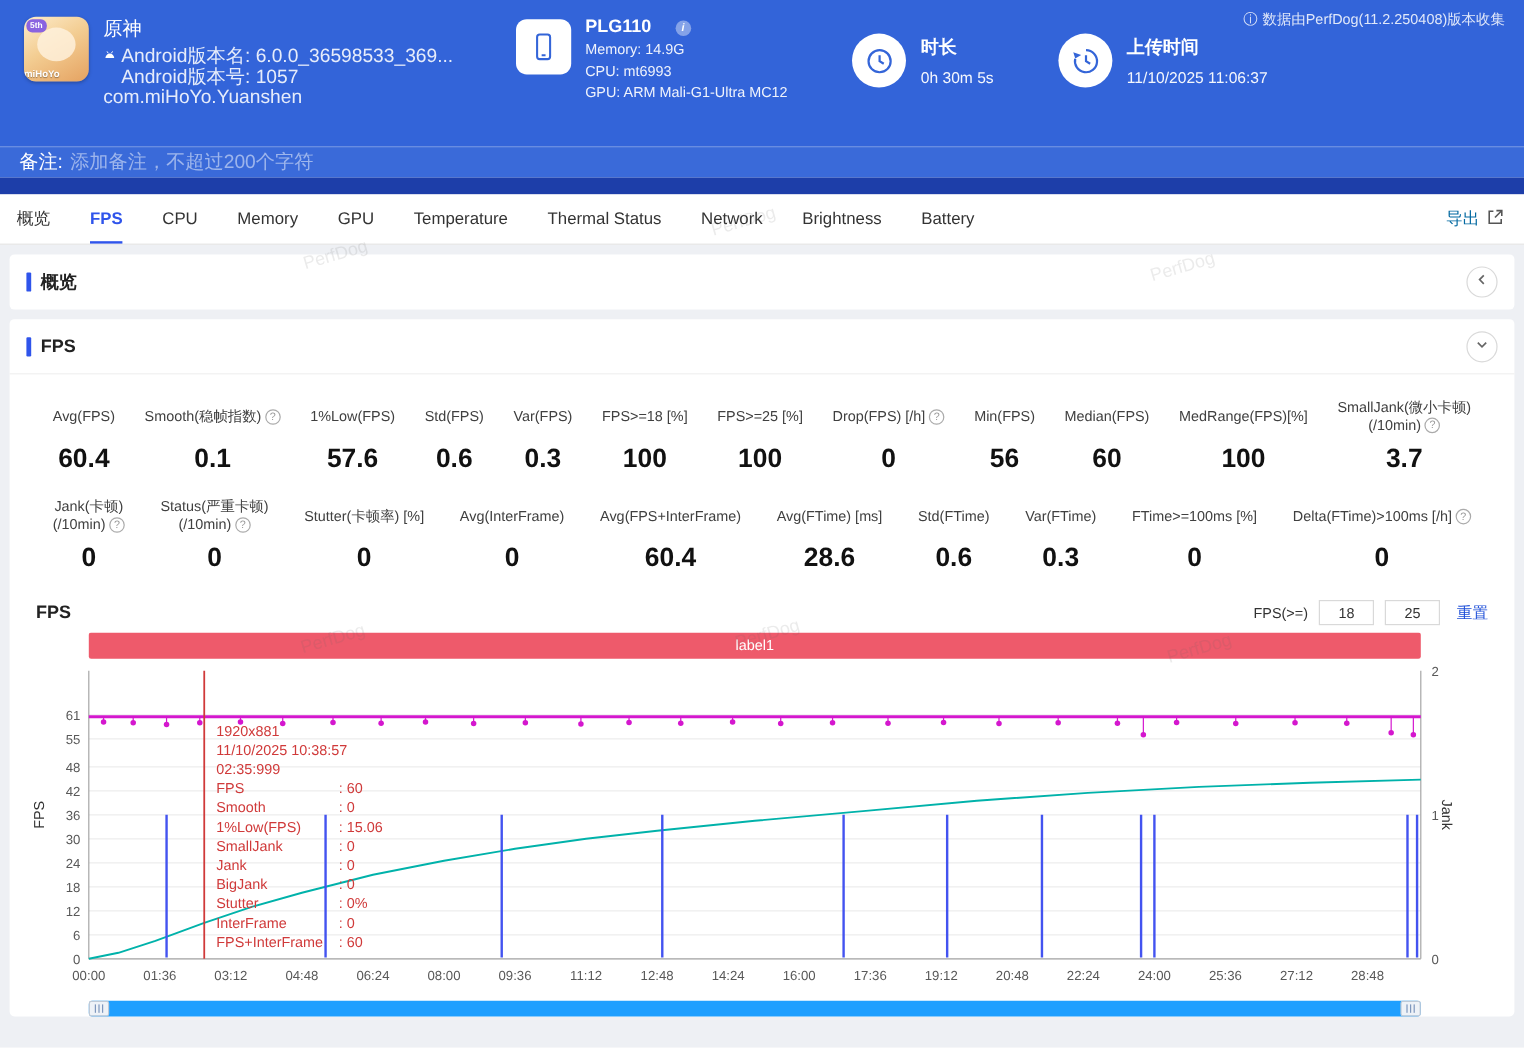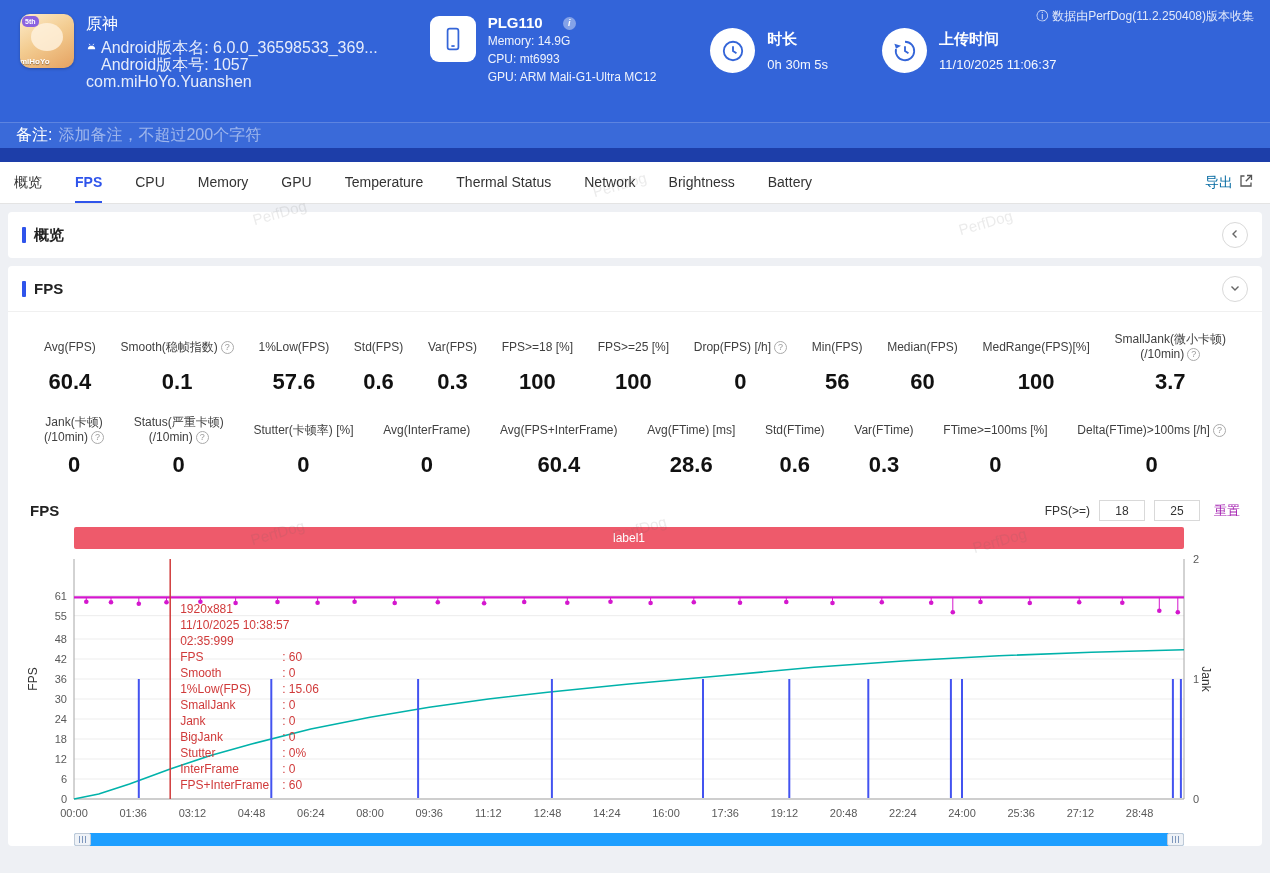--- a/index.html
+++ b/index.html
@@ -48,21 +48,21 @@
 .metric{text-align:center}
 .mlbl-wrap{display:flex;flex-direction:column;justify-content:center;min-height:30px}
 .mlbl{font-size:12px;color:#404040;line-height:15px;white-space:nowrap}
 .qicon{display:inline-block;width:13px;height:13px;border:1px solid #aaa;border-radius:50%;color:#999;font-size:9px;line-height:11px;text-align:center;margin-left:3px;vertical-align:1px;cursor:pointer}
 .mval{font-size:22px;font-weight:bold;color:#111;margin-top:7px}
 
 .ctrl-row{display:flex;align-items:center;padding:0 22px;margin-top:22px}
 .chart-fps-title{font-size:15px;font-weight:bold;color:#222}
 .ctrl-right{margin-left:auto;display:flex;align-items:center;font-size:12px;color:#333}
 .thr-input{width:46px;height:21px;border:1px solid #d9d9d9;font-size:12px;text-align:center;margin-left:9px;color:#333;background:#fff}
-.reset{color:#a21caf;font-size:13px;margin-left:14px;cursor:pointer}
+.reset{color:#1d4ed8;font-size:13px;margin-left:14px;cursor:pointer}
 .chart-wrap{padding:6px 16px 0;position:relative}
 .sb{position:relative;height:13px;background:#1e9fff;border-radius:3px;margin:2px 0 0 50px;width:1110px;cursor:pointer}
 .sb-h{position:absolute;top:0;width:17px;height:13px;background:#eef2f7;border:1px solid #bfcad7;border-radius:2px;display:flex;align-items:center;justify-content:center;gap:2px;cursor:ew-resize}
 .sb-h i{width:1px;height:7px;background:#7e97bd;display:block}
 
 .wm{position:absolute;transform:rotate(-16deg);color:rgba(100,100,100,.13);font-size:15px;pointer-events:none;z-index:40}
 svg text{font-family:"Liberation Sans","DejaVu Sans",sans-serif}
 </style>
 </head>
 <body>

